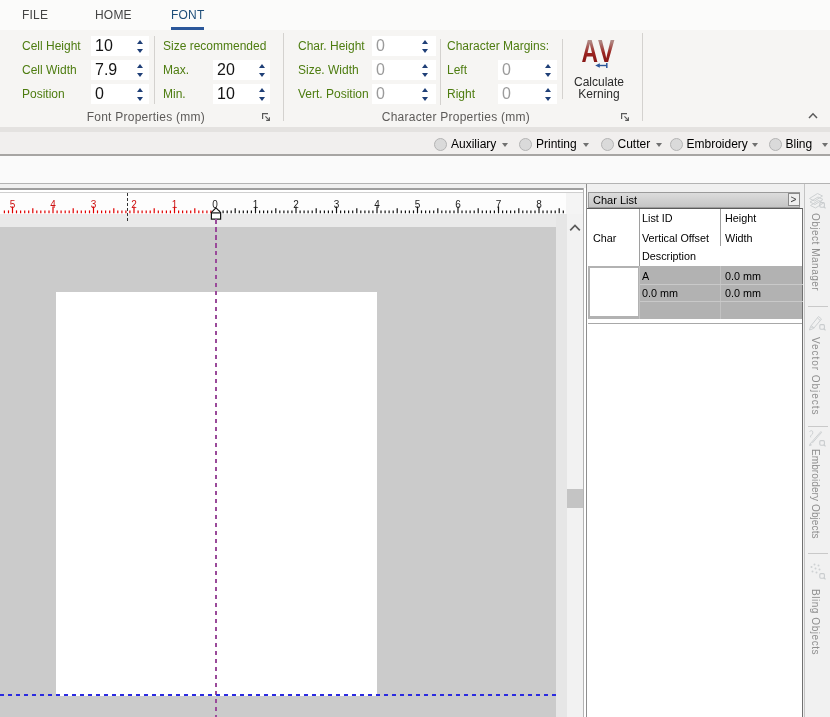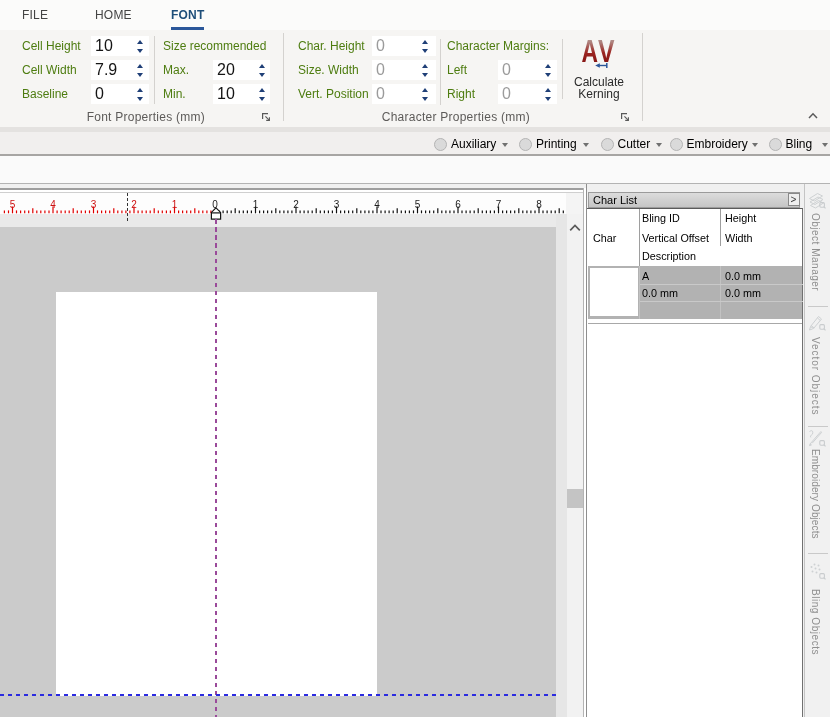--- a/index.html
+++ b/index.html
@@ -15,27 +15,27 @@
 .grplbl{font-size:12px;color:#5d5b59;text-align:right;white-space:nowrap;letter-spacing:0.25px}
 .tbtxt{font-size:12px;color:#000000;line-height:14px;white-space:nowrap}
 .radio{width:13px;height:13px;border-radius:50%;border:1px solid #b4b4b4;background:#dadada}
 .darr{width:0;height:0;border-left:3.5px solid transparent;border-right:3.5px solid transparent;border-top:4px solid #707070}
 .pnltxt{font-size:10.8px;color:#000;white-space:nowrap}
 .vtab{font-size:10px;color:#8f8f8f;white-space:nowrap;writing-mode:vertical-rl;letter-spacing:0.3px}
 </style></head><body>
 <div class="a" style="left:0;top:0;width:830px;height:30px;background:#fbfbfa"></div>
 <div class="a" style="left:22px;top:7.5px;font-size:12px;color:#444;letter-spacing:0.2px">FILE</div>
 <div class="a" style="left:95px;top:7.5px;font-size:12px;color:#444;letter-spacing:0.2px">HOME</div>
-<div class="a" style="left:171px;top:7.5px;font-size:12px;color:#1e4e79;font-weight:bold;letter-spacing:0.2px">FONT</div>
+<div class="a" style="left:171px;top:7.5px;font-size:12px;color:#1e4e79;font-weight:normal;letter-spacing:0.2px">FONT</div>
 <div class="a" style="left:171px;top:27px;width:33px;height:3px;background:#2b579a"></div>
 <div class="a" style="left:0;top:30px;width:830px;height:97px;background:#f6f5f3"></div>
 <div class="a" style="left:0;top:127px;width:830px;height:5px;background:#e4e2e0"></div>
 <div class="a lbl" style="left:22px;top:36px">Cell Height</div>
 <div class="a lbl" style="left:22px;top:60px">Cell Width</div>
-<div class="a lbl" style="left:22px;top:84px">Baseline</div>
+<div class="a lbl" style="left:22px;top:84px">Position</div>
 <div class="a box" style="left:91px;top:36px;width:58px;height:20px">
     <div class="val">10</div>
   </div>
 <div class="a up" style="left:137px;top:39.5px"></div>
 <div class="a dn" style="left:137px;top:48.5px"></div>
 <div class="a box" style="left:91px;top:60px;width:58px;height:20px">
     <div class="val">7.9</div>
   </div>
 <div class="a up" style="left:137px;top:63.5px"></div>
 <div class="a dn" style="left:137px;top:72.5px"></div>
@@ -334,21 +334,21 @@
 <polyline points="1.2,7.3 6,2.4 10.8,7.3" fill="none" stroke="#5a5a5a" stroke-width="1.7"></polyline>
   </svg>
 <div class="a" style="left:567px;top:489px;width:15.5px;height:19px;background:#c4c4c4"></div>
 <div class="a" style="left:588px;top:191.5px;width:212px;height:16.5px;background:linear-gradient(#dcdcdc,#c5c5c5);border:1px solid #9b9b9b"></div>
 <div class="a" style="left:593px;top:194px;font-size:11px;color:#000">Char List</div>
 <div class="a" style="left:787.5px;top:193px;width:12px;height:13px;background:#efefef;border:1px solid #898989;font-size:10px;color:#3a3a3a;text-align:center;line-height:12px">&gt;</div>
 <div class="a" style="left:587px;top:207.5px;width:215.5px;height:509.5px;background:#ffffff;border-top:1.5px solid #5a5a5a;border-right:1.5px solid #707070"></div>
 <div class="a" style="left:638.5px;top:209px;width:1px;height:57px;background:#9e9e9e"></div>
 <div class="a" style="left:719.8px;top:209px;width:1px;height:37px;background:#9e9e9e"></div>
 <div class="a pnltxt" style="left:593px;top:231.5px">Char</div>
-<div class="a pnltxt" style="left:642px;top:211.5px">Bling ID</div>
+<div class="a pnltxt" style="left:642px;top:211.5px">List ID</div>
 <div class="a pnltxt" style="left:642px;top:231.5px">Vertical Offset</div>
 <div class="a pnltxt" style="left:642px;top:249.5px">Description</div>
 <div class="a pnltxt" style="left:725px;top:211.5px">Height</div>
 <div class="a pnltxt" style="left:725px;top:231.5px">Width</div>
 <div class="a" style="left:587.5px;top:266px;width:214px;height:53px;background:#b2b2b2"></div>
 <div class="a" style="left:638.5px;top:266px;width:1px;height:53px;background:#c2c2c2"></div>
 <div class="a" style="left:719.8px;top:266px;width:1px;height:53px;background:#c2c2c2"></div>
 <div class="a" style="left:639.5px;top:283.5px;width:163px;height:1px;background:#c9c9c9"></div>
 <div class="a" style="left:639.5px;top:300.5px;width:163px;height:1px;background:#c9c9c9"></div>
 <div class="a" style="left:589.5px;top:268px;width:48px;height:48px;background:#ffffff"></div>

